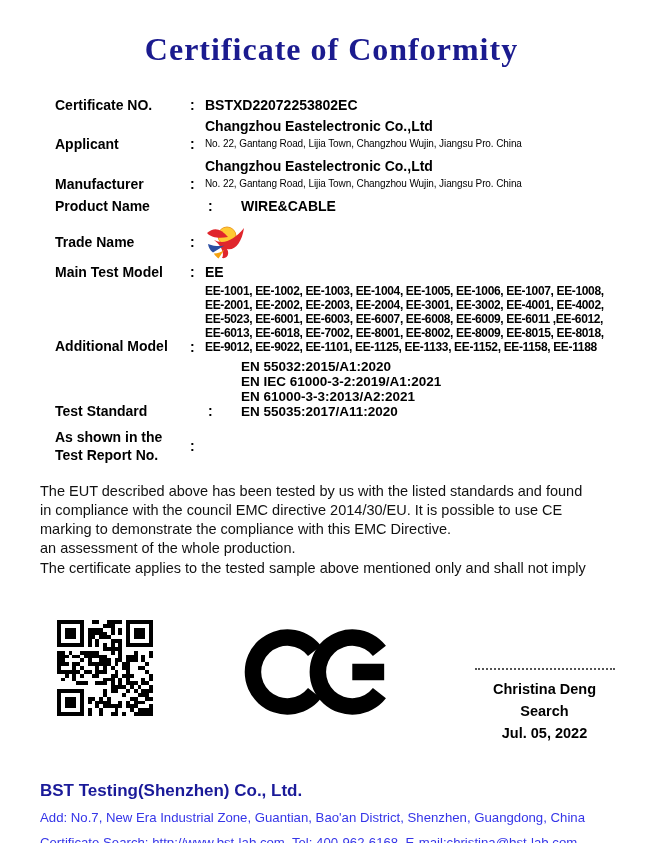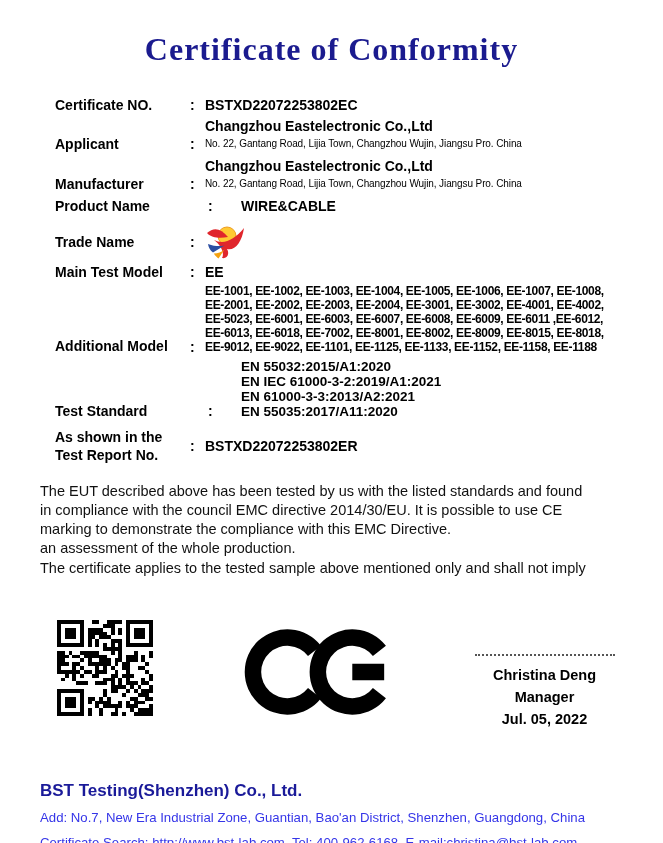--- a/index.html
+++ b/index.html
@@ -25,21 +25,21 @@
   .mb3{margin-bottom:3px;} .mb4{margin-bottom:4px;} .mb8{margin-bottom:8px;gap:18px;}
   .mb2{margin-bottom:2px;}
   .logo { width:42px; height:36px; display:block; }
   .two-line-lbl div { font-weight:bold; font-size:14px; line-height:18px; color:#000; }
   .val-mid { align-self:center; }
   .notice { margin:18px 40px 0 40px; }
   .notice div { font-size:14.5px; line-height:19.2px; white-space:nowrap; color:#111; }
   .marks { position:relative; height:130px; margin-top:40px; }
   .qr { position:absolute; left:57px; top:2px; width:96px; height:96px; }
   .ce { position:absolute; left:243px; top:8px; width:148px; height:92px; }
-  .sign { position:absolute; left:462px; top:34px; width:165px; text-align:center; }
+  .sign { position:absolute; left:462px; top:48px; width:165px; text-align:center; }
   .sig-line { width:140px; margin:0 auto 8px auto; border-bottom:2px dotted #555; height:4px; }
   .sign div.s-txt { font-weight:bold; font-size:14.5px; line-height:22px; color:#000; }
   .footer { margin:8px 0 0 40px; }
   .f-company { font-weight:bold; font-size:17px; line-height:22px; color:#1a1a99; margin-bottom:6px;margin-top:32px; }
   .f-line { font-size:13.2px; line-height:20px; color:#3535e8; margin-bottom:5px; white-space:nowrap; }
 </style>
 </head>
 <body>
 
 <div class="page">
@@ -120,21 +120,20 @@
         <div>EN 55035:2017/A11:2020</div>
       </div>
     </div>
 
     <div class="row">
       <div class="lbl two-line-lbl" style="width:135px;">
         <div>As shown in the</div>
         <div>Test Report No.</div>
       </div>
       <div class="col val-mid">:</div>
-      <div class="val val-mid">BSTXD22072253802ER</div>
     </div>
 
   </div>
 
   <div class="notice">
     <div>The EUT described above has been tested by us with the listed standards and found</div>
     <div>in compliance with the council EMC directive 2014/30/EU. It is possible to use CE</div>
     <div>marking to demonstrate the compliance with this EMC Directive.</div>
     <div>an assessment of the whole production.</div>
     <div>The certificate applies to the tested sample above mentioned only and shall not imply</div>
@@ -467,21 +466,21 @@
 
     <svg class="ce" viewBox="0 0 260 160">
       <path fill="#000" d="M137.1 33.8 A75 75 0 1 0 137.1 126.2 L114.2 108.3 A46 46 0 1 1 114.2 51.7 Z"></path>
       <path fill="#000" d="M251.1 33.8 A75 75 0 1 0 251.1 126.2 L228.2 108.3 A46 46 0 1 1 228.2 51.7 Z"></path>
       <rect fill="#000" x="192" y="65.5" width="56" height="29"></rect>
     </svg>
 
     <div class="sign">
       <div class="sig-line"></div>
       <div class="s-txt">Christina Deng</div>
-      <div class="s-txt">Manager</div>
+      <div class="s-txt">Search</div>
       <div class="s-txt">Jul. 05, 2022</div>
     </div>
   </div>
 
   <div class="footer">
     <div class="f-company">BST Testing(Shenzhen) Co., Ltd.</div>
     <div class="f-line">Add: No.7, New Era Industrial Zone, Guantian, Bao'an District, Shenzhen, Guangdong, China</div>
     <div class="f-line">Certificate Search: http://www.bst-lab.com, Tel: 400-962-6168, E-mail:christina@bst-lab.com</div>
   </div>
 

